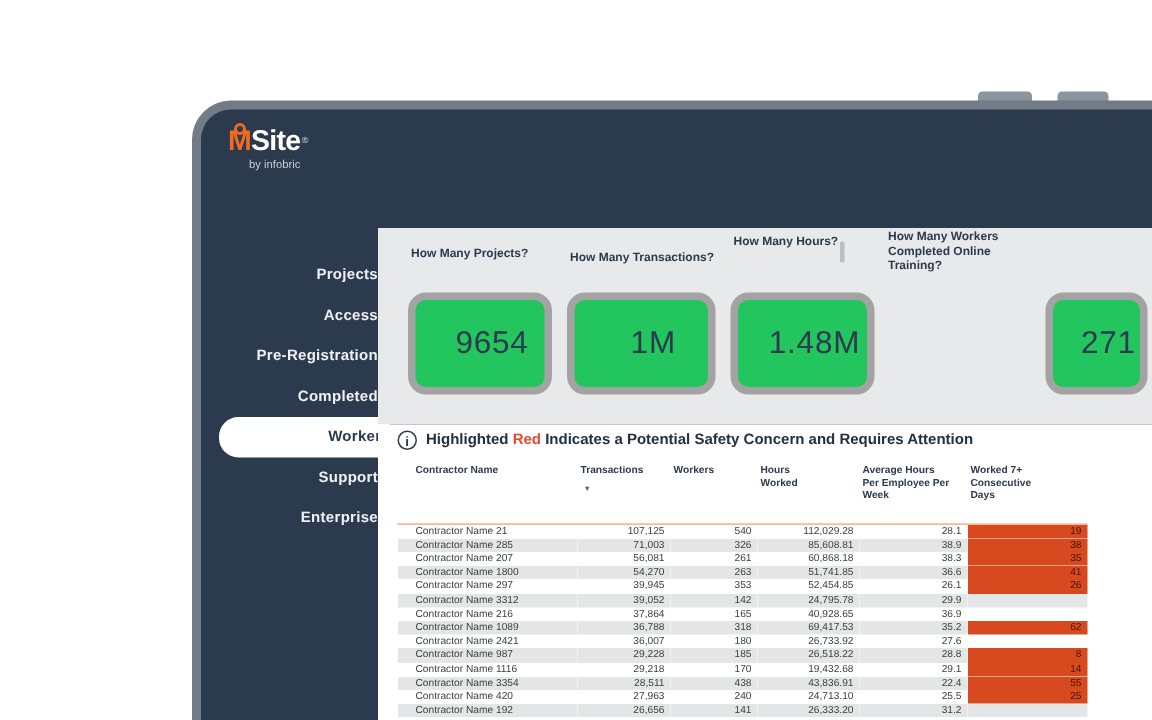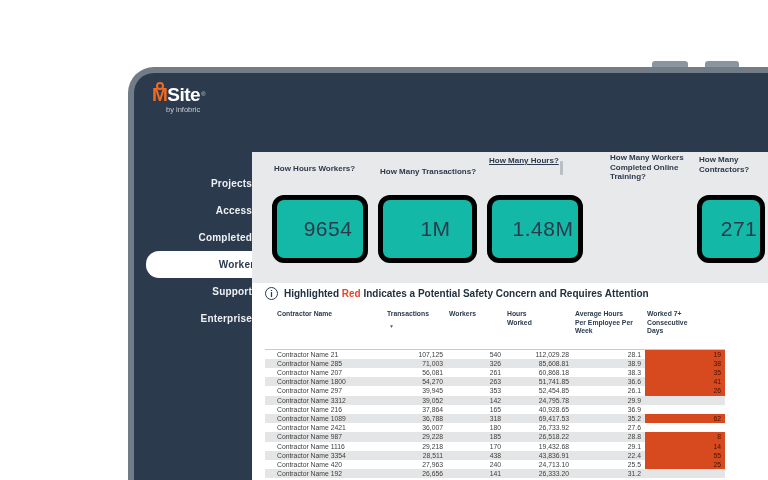--- a/index.html
+++ b/index.html
@@ -39,25 +39,25 @@
   .content { position:absolute; left:118px; top:0; width:576px; height:500px; }
   .kpi-zone { position:absolute; left:0; top:79px; width:576px; height:131px; background:#e8e9ea; }
   .panel { position:absolute; left:0; top:210px; width:576px; height:290px; background:#ffffff; }
 
   
   .card { position:absolute; top:0; height:131px; }
   .card-label { font-size:8px; font-weight:bold; color:#2c3a4d; line-height:9.5px;
                 padding-left:2px; }
   .c1 { left:20px;  width:96px; } .c1 .card-label { padding-top:12px; }
   .c2 { left:126px; width:99px; } .c2 .card-label { padding-top:15px; }
-  .c3 { left:235px; width:96px; } .c3 .card-label { padding-top:4px; height:20px; overflow:hidden;text-decoration:underline; }
-  .c4 { left:356px; width:97px; } .c4 .card-label { padding-top:1px; }
+  .c3 { left:235px; width:96px; } .c3 .card-label { padding-top:4px; height:20px; overflow:hidden; }
+  .c4 { left:338px; width:97px; } .c4 .card-label { padding-top:1px; }
   .c5 { left:445px; width:68px; } .c5 .card-label { padding-top:3px; }
-  .card-box { position:absolute; left:0; top:43px; width:100%; height:68px; background:#14b8a6;
-              border:5px solid #000000; border-radius:12px; display:flex;
+  .card-box { position:absolute; left:0; top:43px; width:100%; height:68px; background:#22c55e;
+              border:5px solid #a3a3a3; border-radius:12px; display:flex;
               align-items:center; justify-content:center;padding-left:16px; }
   .card-value { font-size:21px; color:#2c3a4d; letter-spacing:.5px; }
   .label-scrollbar { position:absolute; left:308px; top:9px; width:3px; height:14px;
                      background:#b9bec4; border-radius:1px; }
 
   
   .notice { position:absolute; left:13px; top:4px; display:flex; align-items:center; }
   .info-icon { width:13px; height:13px; border:1.5px solid #2c3a4d; border-radius:50%;
                display:flex; align-items:center; justify-content:center;
                font-size:9px; font-weight:bold; color:#2c3a4d; flex:0 0 auto; }
@@ -96,52 +96,52 @@
         <span class="logo-m">M</span>
         <span class="logo-site">Site</span>
         <span class="logo-reg">®</span>
       </div>
       <div class="logo-tag">by infobric</div>
     </div>
 
     <div class="menu">
         <div class="menu-item"><span>Projects</span></div>
         <div class="menu-item"><span>Access</span></div>
+        <div class="menu-item"><span>Pre-Registration</span></div>
         <div class="menu-item"><span>Completed</span></div>
         <div class="menu-item active"><span>Workers</span></div>
         <div class="menu-item"><span>Support</span></div>
         <div class="menu-item"><span>Enterprise</span></div>
       </div>
 
     <div class="content">
 
       <div class="kpi-zone">
         <div class="card c1">
-          <div class="card-label">How Hours Workers?</div>
+          <div class="card-label">How Many Projects?</div>
           <div class="card-box">
             <span class="card-value">9654</span>
           </div>
         </div>
         <div class="card c2">
           <div class="card-label">How Many Transactions?</div>
           <div class="card-box">
             <span class="card-value">1M</span>
           </div>
         </div>
         <div class="card c3">
           <div class="card-label">How Many Hours?</div>
           <div class="card-box">
             <span class="card-value">1.48M</span>
           </div>
         </div>
         <div class="card c4">
           <div class="card-label">How Many Workers Completed Online Training?</div>
         </div>
         <div class="card c5">
-          <div class="card-label">How Many Contractors?</div>
           <div class="card-box">
             <span class="card-value">271</span>
           </div>
         </div>
         <div class="label-scrollbar"></div>
       </div>
 
       <div class="panel">
         <div class="notice">
           <span class="info-icon">i</span>

